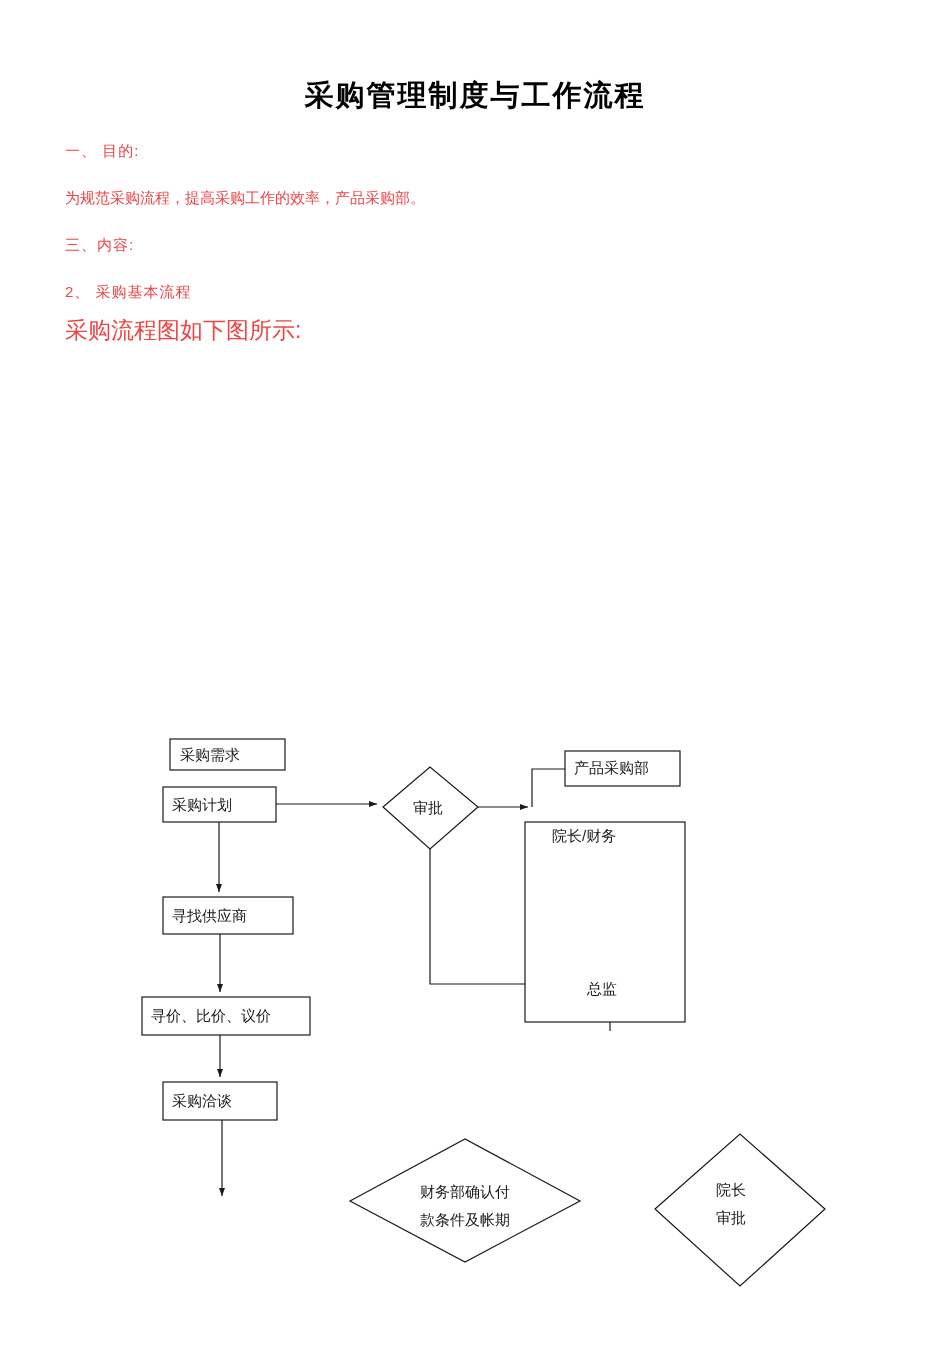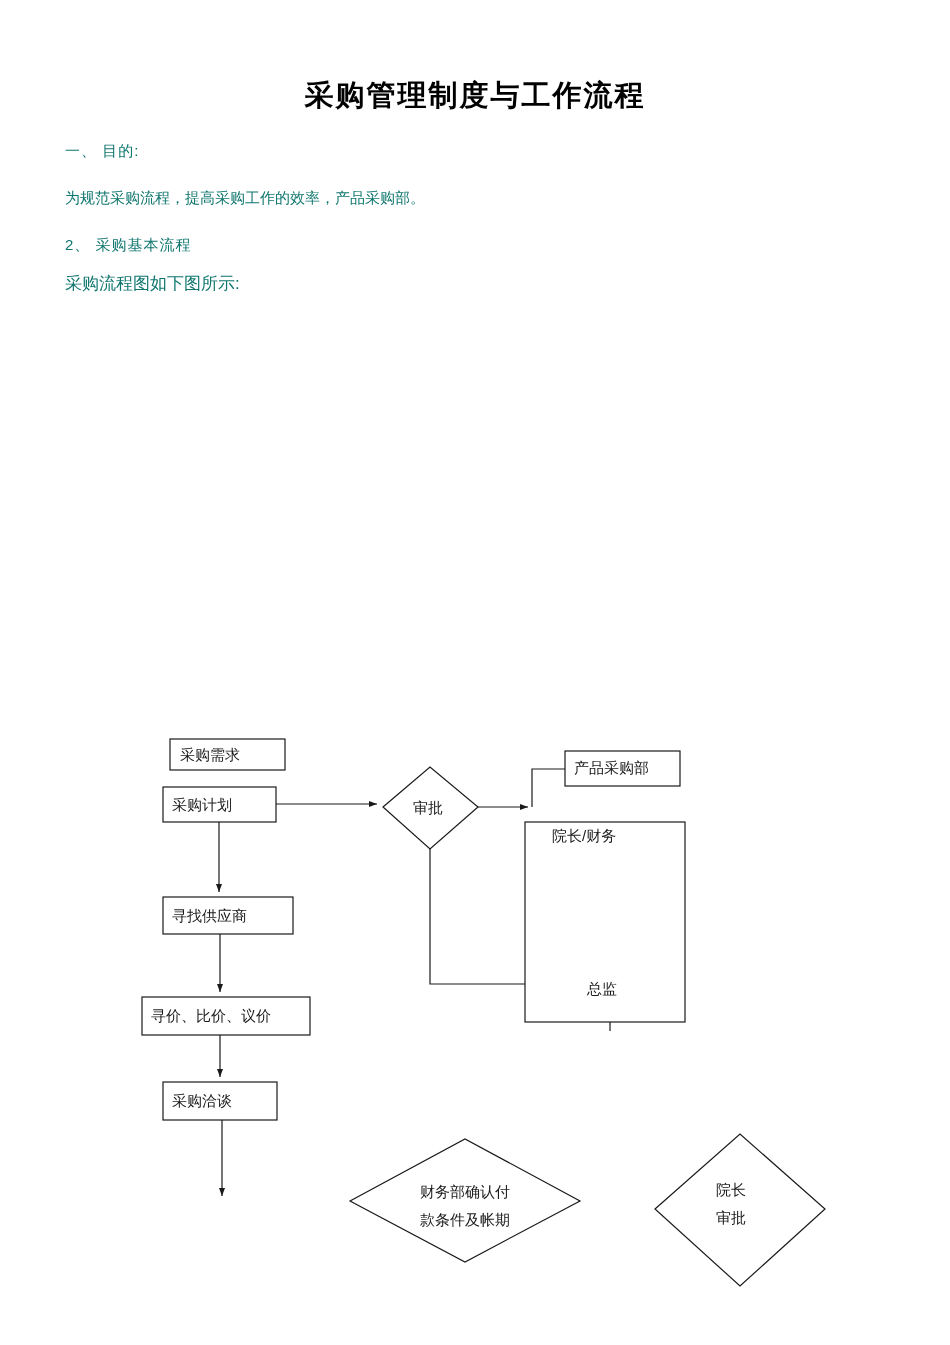--- a/index.html
+++ b/index.html
@@ -21,32 +21,32 @@
     padding-top: 72px;
     text-align: center;
     font-size: 29px;
     font-weight: bold;
     letter-spacing: 2px;
     color: #000000;
   }
   .content {
     padding: 0 65px;
     font-size: 15px;
-    color: #0f766e;
+    color: #ef4444;
   }
   .content p {
     margin-top: 22px;
     line-height: 25px;
   }
   .content p.heading { letter-spacing: 1px; }
   .content p.indent { text-indent: 2em; }
   .content p.process { line-height: 34px; }
   .content p.caption {
     margin-top: 14px;
-    font-size: 17px;
+    font-size: 23px;
   }
   .flow-svg {
     position: absolute;
     left: 0;
     top: 700px;
     width: 950px;
     height: 645px;
   }
   .flow-svg rect, .flow-svg polygon {
     fill: none;
@@ -68,20 +68,21 @@
 </head>
 <body>
 
 <div class="page">
 
   <h1 class="doc-title">采购管理制度与工作流程</h1>
 
   <div class="content">
     <p class="heading">一、 目的:</p>
     <p>为规范采购流程，提高采购工作的效率，产品采购部。</p>
+    <p class="heading">三、内容:</p>
     <p class="heading">2、 采购基本流程</p>
     <p class="caption">采购流程图如下图所示:</p>
   </div>
 
   <svg class="flow-svg" viewBox="0 0 950 645">
     <defs>
       <marker id="arrow" markerWidth="10" markerHeight="10" refX="8" refY="3" orient="auto" markerUnits="userSpaceOnUse">
         <path d="M0,0 L8,3 L0,6 Z" fill="#1a1a1a"></path>
       </marker>
     </defs>

